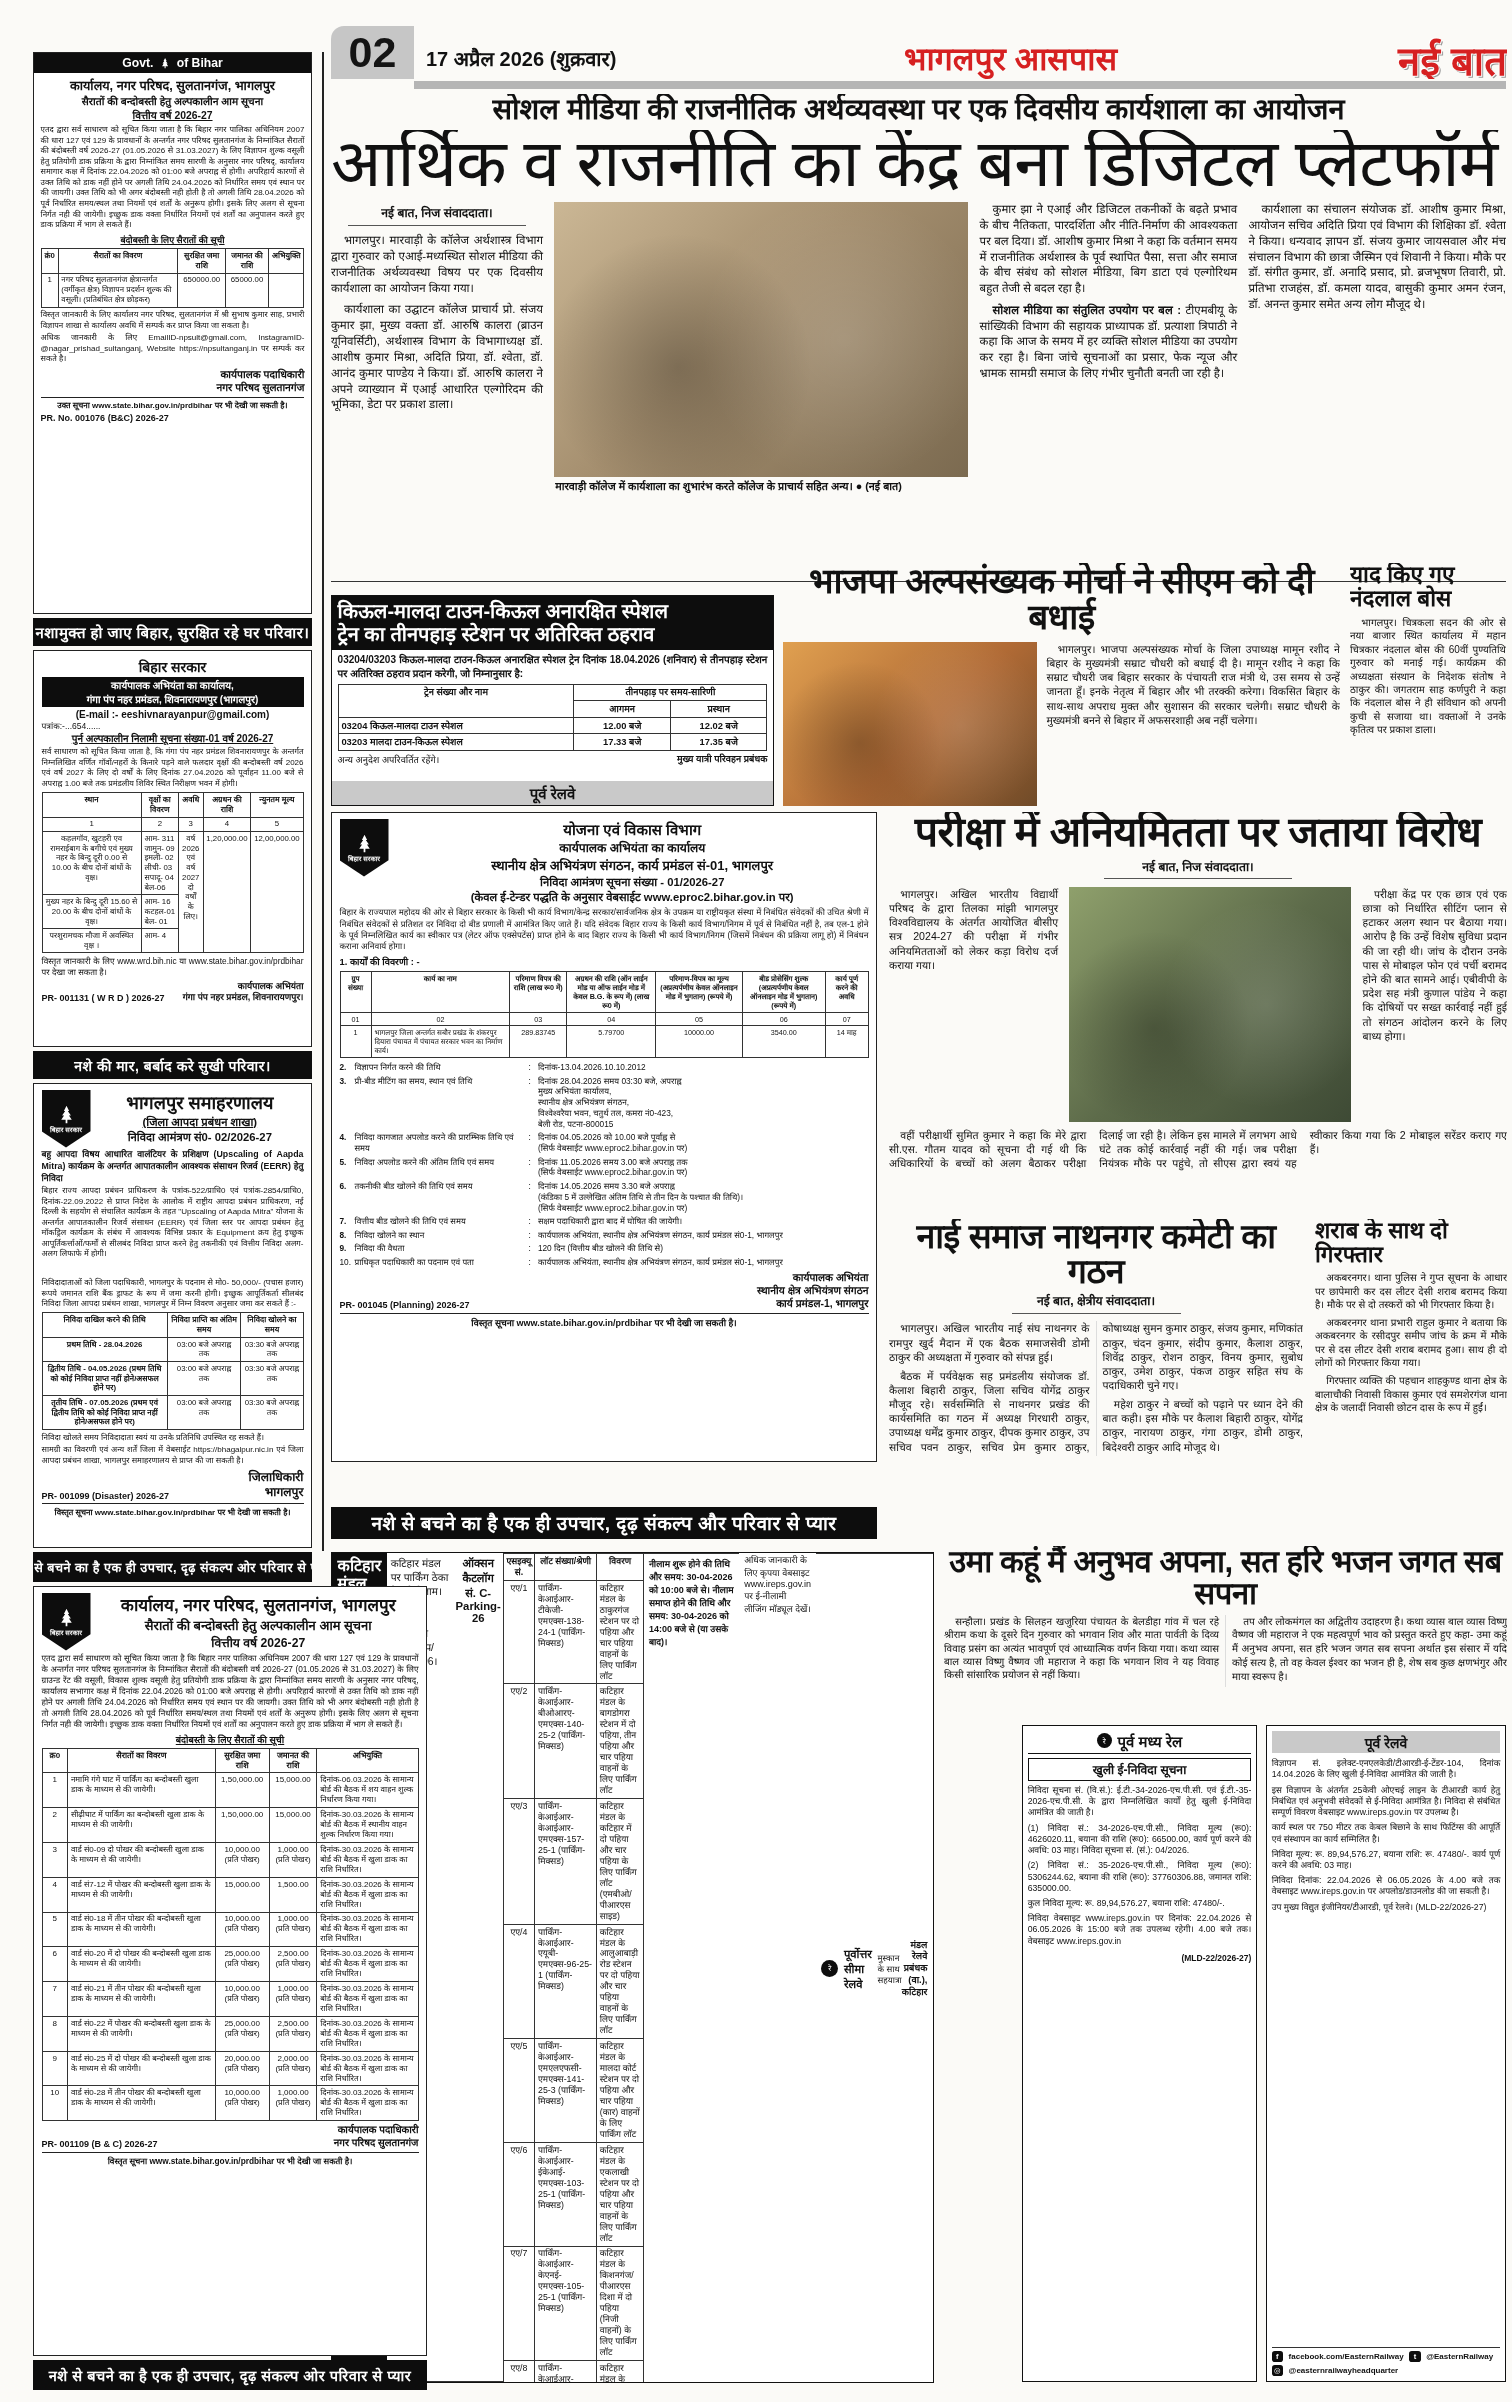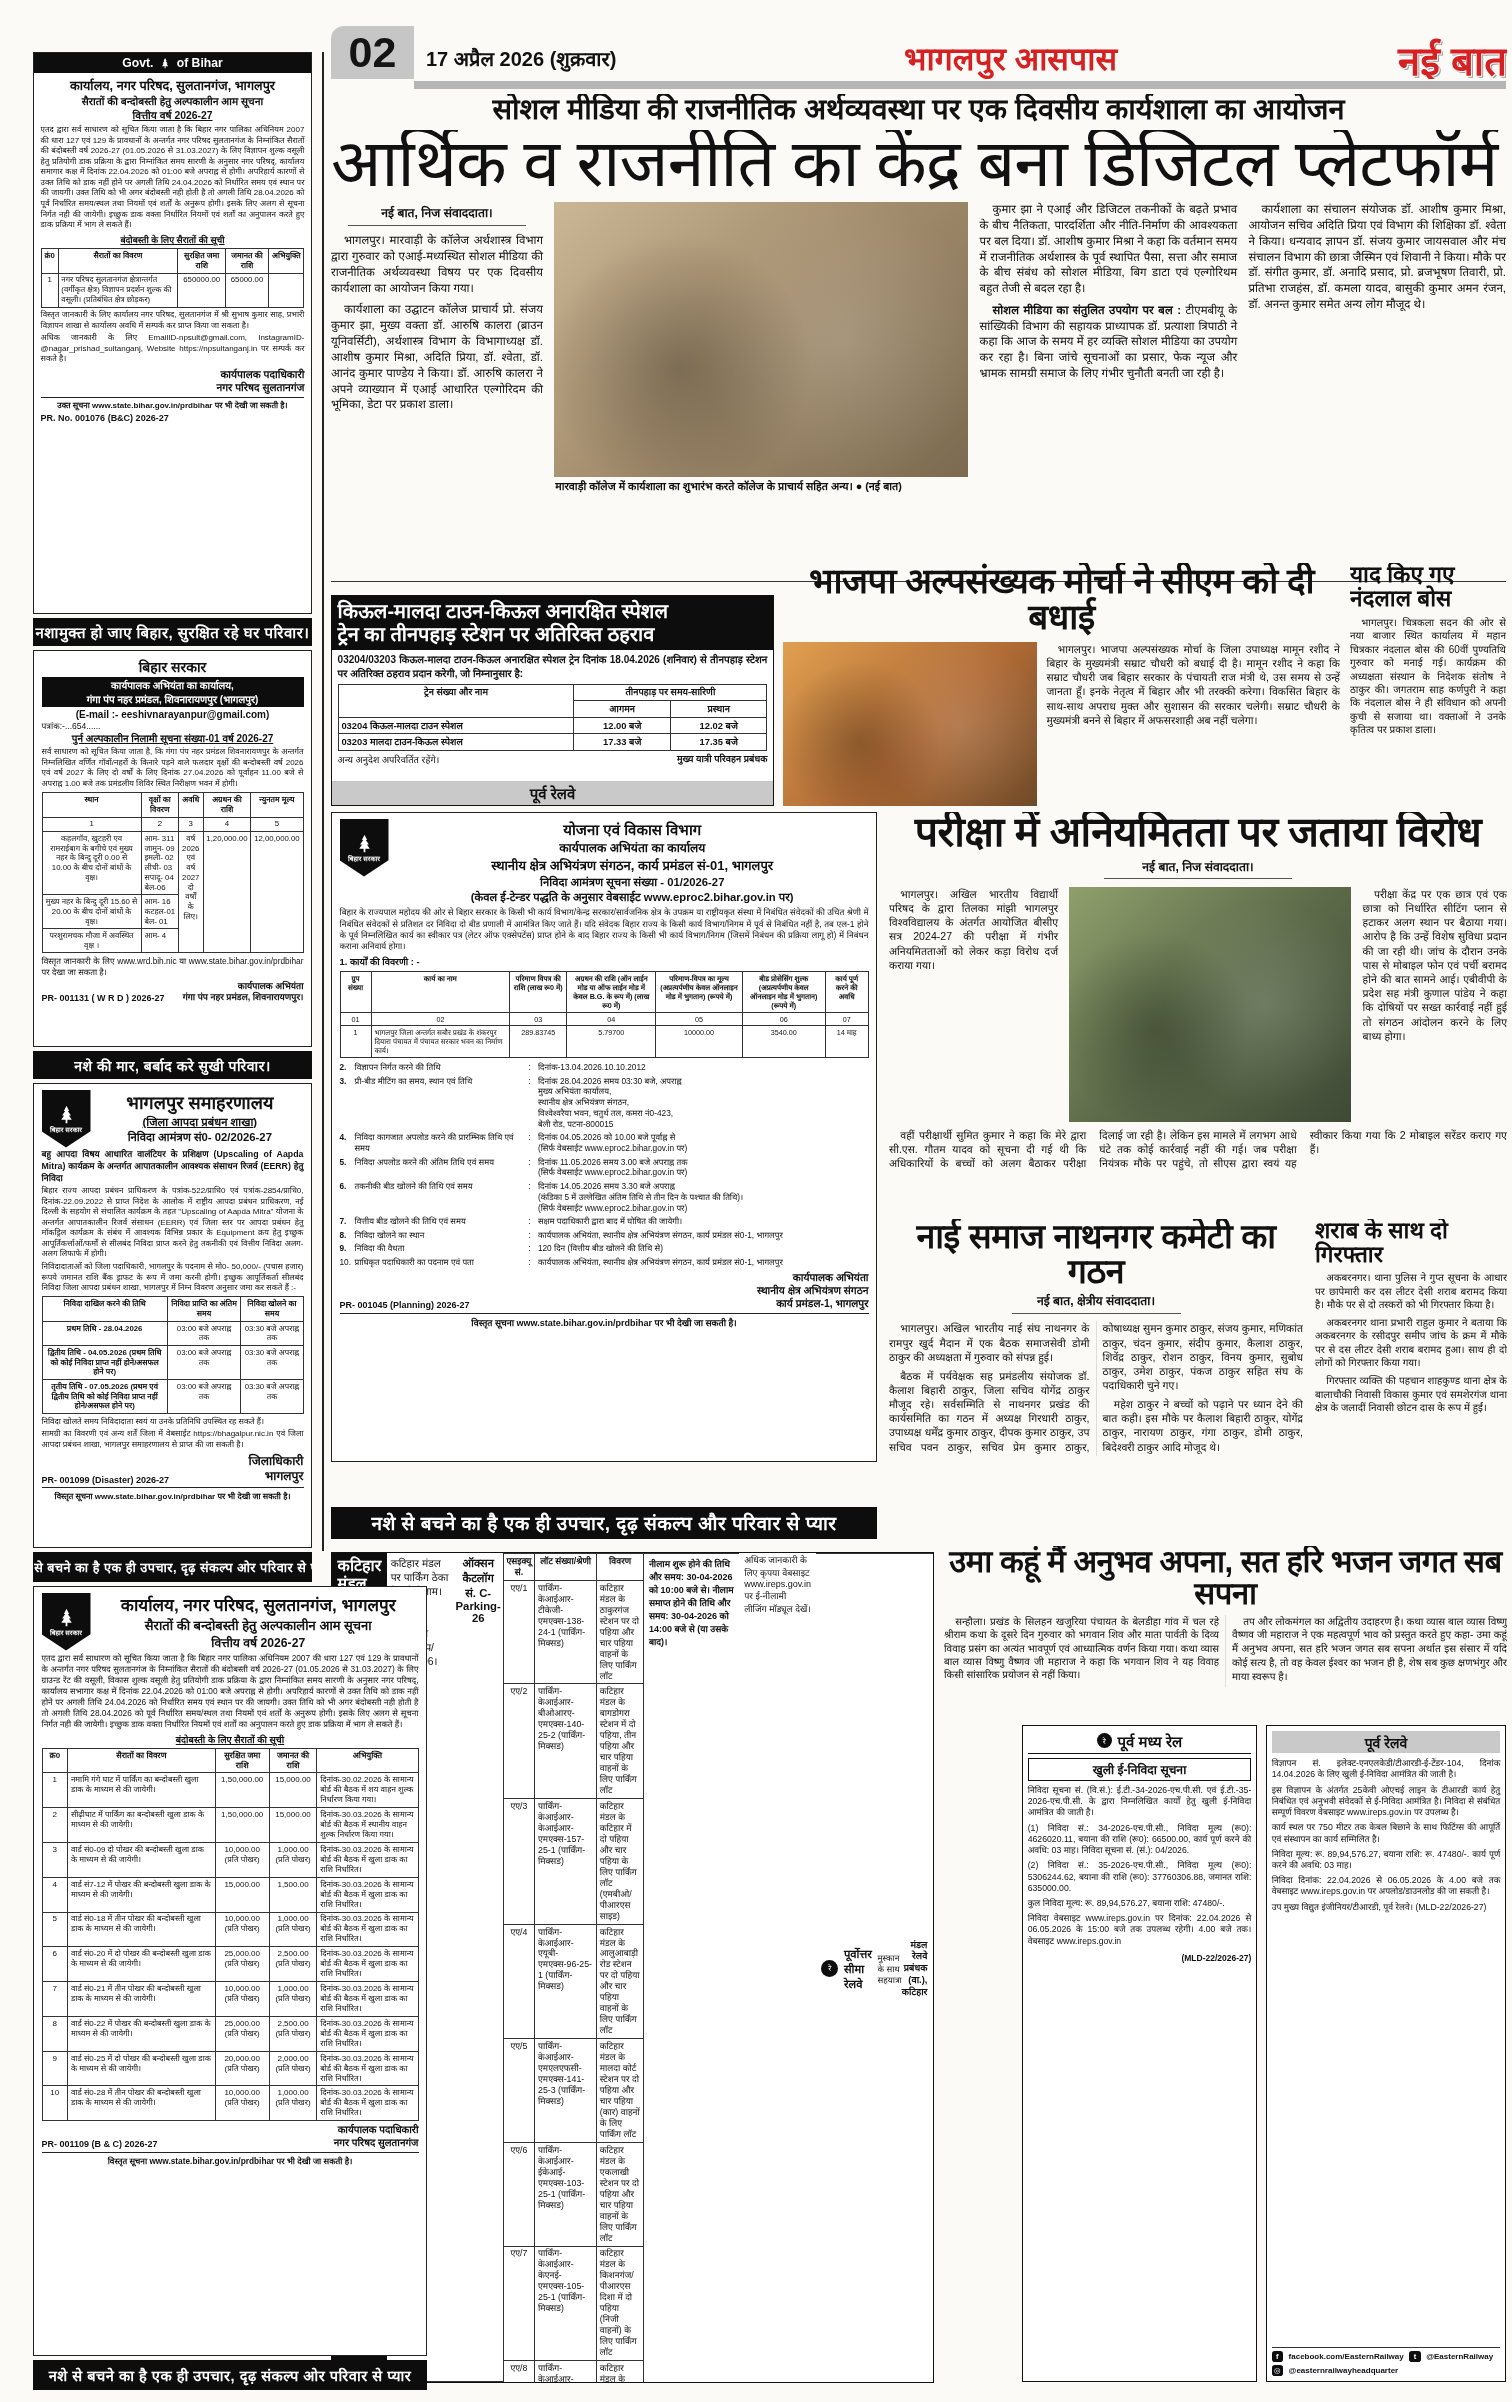--- a/index.html
+++ b/index.html
@@ -594,21 +594,21 @@
         <span class="cap">बिहार सरकार</span>
       </div>
       <div style="flex:1;text-align:center">
         <div class="b" style="font-size:18px">भागलपुर समाहरणालय</div>
         <div class="b" style="font-size:11.3px;text-decoration:underline">(जिला आपदा प्रबंधन शाखा)</div>
         <div class="b" style="font-size:11.3px">निविदा आमंत्रण सं0- 02/2026-27</div>
       </div>
     </div>
     <div class="b njus" style="font-size:8.8px;margin-top:1.9px">बहु आपदा विषय आधारित वालंटियर के प्रशिक्षण (Upscaling of Aapda Mitra) कार्यक्रम के अन्तर्गत आपातकालीन आवश्यक संसाधन रिजर्व (EERR) हेतु निविदा</div>
     <div class="njus" style="font-size:8px;margin-top:1.9px">बिहार राज्य आपदा प्रबंधन प्राधिकरण के पत्रांक-522/प्राधि0 एवं पत्रांक-2854/प्राधि0, दिनांक-22.09.2022 से प्राप्त निदेश के आलोक में राष्ट्रीय आपदा प्रबंधन प्राधिकरण, नई दिल्ली के सहयोग से संचालित कार्यक्रम के तहत "Upscaling of Aapda Mitra" योजना के अन्तर्गत आपातकालीन रिजर्व संसाधन (EERR) एवं जिला स्तर पर आपदा प्रबंधन हेतु मॉकड्रिल कार्यक्रम के संबंध में आवश्यक विभिन्न प्रकार के Equipment क्रय हेतु इच्छुक आपूर्तिकर्त्ताओं/फर्मों से सीलबंद निविदा प्राप्त करने हेतु तकनीकी एवं वित्तीय निविदा अलग-अलग लिफाफे में होगी।</div>
-    <div class="njus" style="font-size:8px;margin-top:2px">निविदादाताओं को जिला पदाधिकारी, भागलपुर के पदनाम से मो0- 50,000/- (पचास हजार) रूपये जमानत राशि बैंक ड्राफट के रूप में जमा करनी होगी। इच्छुक आपूर्तिकर्ता सीलबंद निविदा जिला आपदा प्रबंधन शाखा, भागलपुर में निम्न विवरण अनुसार जमा कर सकते हैं :-</div>
+    <div class="njus" style="font-size:8px;margin-top:18px">निविदादाताओं को जिला पदाधिकारी, भागलपुर के पदनाम से मो0- 50,000/- (पचास हजार) रूपये जमानत राशि बैंक ड्राफट के रूप में जमा करनी होगी। इच्छुक आपूर्तिकर्ता सीलबंद निविदा जिला आपदा प्रबंधन शाखा, भागलपुर में निम्न विवरण अनुसार जमा कर सकते हैं :-</div>
     <table class="tinytable" style="margin-top:2.8px;font-size:7.8px">
       <tbody>
         <tr>
           <th style="width:48%">निविदा दाखिल करने की तिथि</th>
           <th>निविदा प्राप्ति का अंतिम समय</th>
           <th>निविदा खोलने का समय</th>
         </tr>
       </tbody>
       <tbody>
           <tr>
@@ -666,21 +666,21 @@
           <th>जमानत की राशि</th>
           <th>अभियुक्ति</th>
         </tr>
       </tbody>
       <tbody>
           <tr>
           <td class="cen">1</td>
           <td>नमामि गंगे घाट में पार्किंग का बन्दोबस्ती खुला डाक के माध्यम से की जायेगी।</td>
           <td class="cen">1,50,000.00</td>
           <td class="cen">15,000.00</td>
-          <td>दिनांक-30.02.2026 के सामान्य बोर्ड की बैठक में शय वाहन शुल्क निर्धारण किया गया।</td>
+          <td>दिनांक-06.03.2026 के सामान्य बोर्ड की बैठक में शय वाहन शुल्क निर्धारण किया गया।</td>
         </tr>
           <tr>
           <td class="cen">2</td>
           <td>सीढ़ीघाट में पार्किंग का बन्दोबस्ती खुला डाक के माध्यम से की जायेगी।</td>
           <td class="cen">1,50,000.00</td>
           <td class="cen">15,000.00</td>
           <td>दिनांक-30.03.2026 के सामान्य बोर्ड की बैठक में स्थानीय वाहन शुल्क निर्धारण किया गया।</td>
         </tr>
           <tr>
           <td class="cen">3</td>

